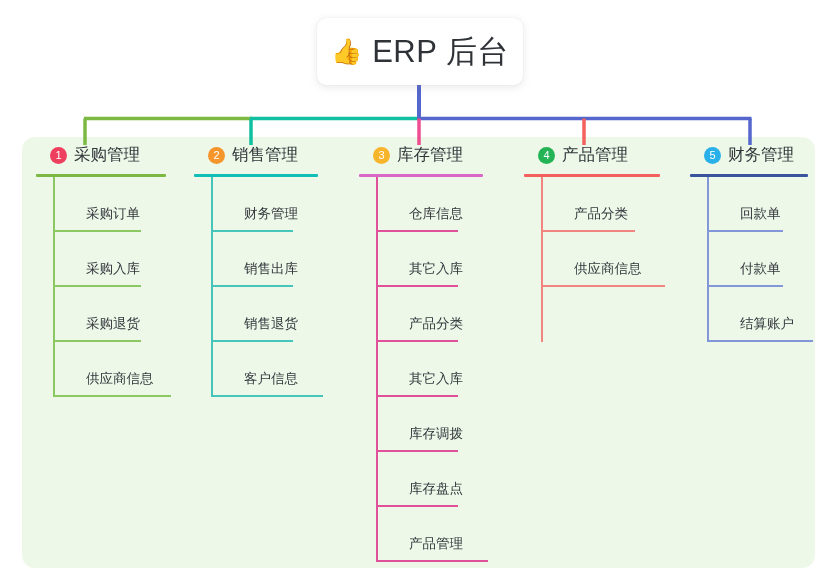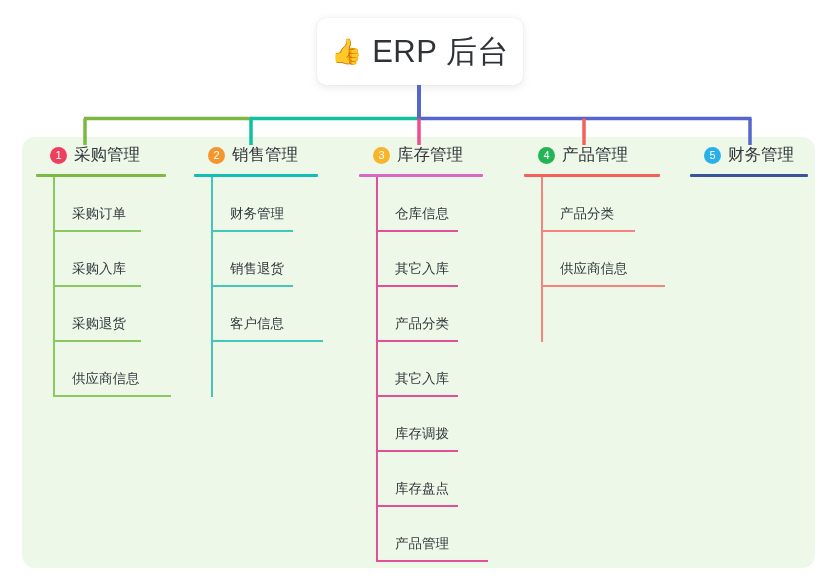--- a/index.html
+++ b/index.html
@@ -134,21 +134,21 @@
     top: 0;
     width: 2px;
   }
   .item {
     position: relative;
     height: 55px;
     box-sizing: border-box;
   }
   .item-label {
     position: absolute;
-    left: 36px;
+    left: 50px;
     bottom: 9px;
     font-size: 13.5px;
     color: #33373c;
     white-space: nowrap;
   }
   .item-rule {
     position: absolute;
     left: 17px;
     bottom: 0;
     height: 2px;
@@ -213,20 +213,24 @@
           <span class="col-title">销售管理</span>
         </div>
         <div class="col-rule" style="background: rgb(17, 191, 182); width: 124px;"></div>
         <div class="items">
           <div class="spine" style="background: rgb(70, 198, 187); height: 220px;"></div>
           <div class="item">
             <span class="item-label">财务管理</span>
             <div class="item-rule" style="background: rgb(70, 198, 187); width: 82px;"></div>
           </div>
           <div class="item">
+            <span class="item-label">销售出库</span>
+            <div class="item-rule" style="background: rgb(70, 198, 187); width: 82px;"></div>
+          </div>
+          <div class="item">
             <span class="item-label">销售退货</span>
             <div class="item-rule" style="background: rgb(70, 198, 187); width: 82px;"></div>
           </div>
           <div class="item">
             <span class="item-label">客户信息</span>
             <div class="item-rule" style="background: rgb(70, 198, 187); width: 112px;"></div>
           </div>
         </div>
       </div>
       <div class="column" style="left: 337px; width: 124px;">
@@ -284,16 +288,31 @@
             <div class="item-rule" style="background: rgb(242, 133, 127); width: 124px;"></div>
           </div>
         </div>
       </div>
       <div class="column" style="left: 668px; width: 118px;">
         <div class="col-header">
           <span class="badge" style="background: rgb(41, 176, 232);">5</span>
           <span class="col-title">财务管理</span>
         </div>
         <div class="col-rule" style="background: rgb(57, 84, 156); width: 118px;"></div>
+        <div class="items">
+          <div class="spine" style="background: rgb(130, 151, 216); height: 165px;"></div>
+          <div class="item">
+            <span class="item-label">回款单</span>
+            <div class="item-rule" style="background: rgb(130, 151, 216); width: 76px;"></div>
+          </div>
+          <div class="item">
+            <span class="item-label">付款单</span>
+            <div class="item-rule" style="background: rgb(130, 151, 216); width: 76px;"></div>
+          </div>
+          <div class="item">
+            <span class="item-label">结算账户</span>
+            <div class="item-rule" style="background: rgb(130, 151, 216); width: 106px;"></div>
+          </div>
+        </div>
       </div>
     </div>
 
 </div>
 
 </body></html>

